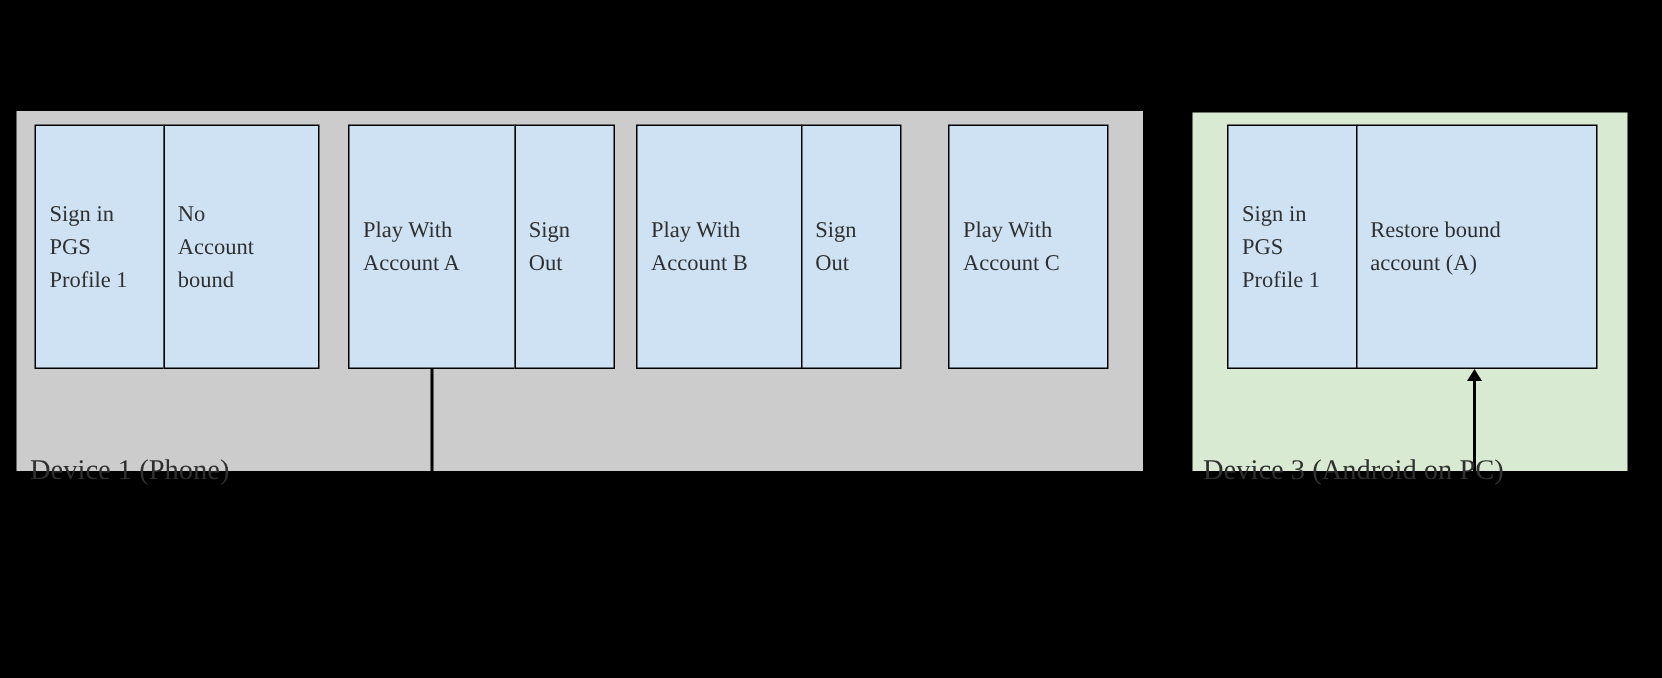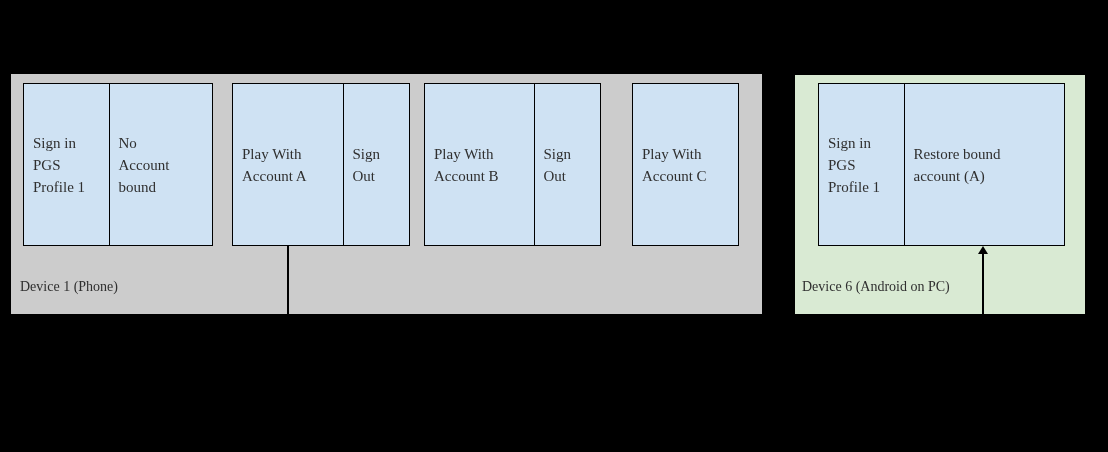--- a/index.html
+++ b/index.html
@@ -36,22 +36,22 @@
     align-items:center;
     padding:0 9px;
     font-size:15px;
     line-height:22px;
     white-space:pre-line;
     color:var(--text);
   }
   .cell + .cell{margin-left:-1.5px;}
   .device-label{
     position:absolute;
-    top:277px;
-    font-size:14px;
+    top:304px;
+    font-size:19px;
     line-height:20px;
     color:var(--text);
     white-space:nowrap;
   }
   .device-label.d1{left:20px;}
   .device-label.d2{left:802px;}
   .vline{
     position:absolute;
     width:2px;
     background:var(--line);
@@ -110,15 +110,15 @@
 Profile 1</div>
     <div class="cell" style="width:161px;">Restore bound
 account (A)</div>
   </div>
 
   <div class="vline flow-line-1"></div>
   <div class="vline arrow-line"></div>
   <div class="arrow-head"></div>
 
   <div class="device-label d1">Device 1 (Phone)</div>
-  <div class="device-label d2">Device 6 (Android on PC)</div>
+  <div class="device-label d2">Device 3 (Android on PC)</div>
 
 </div>
 
 </body></html>

